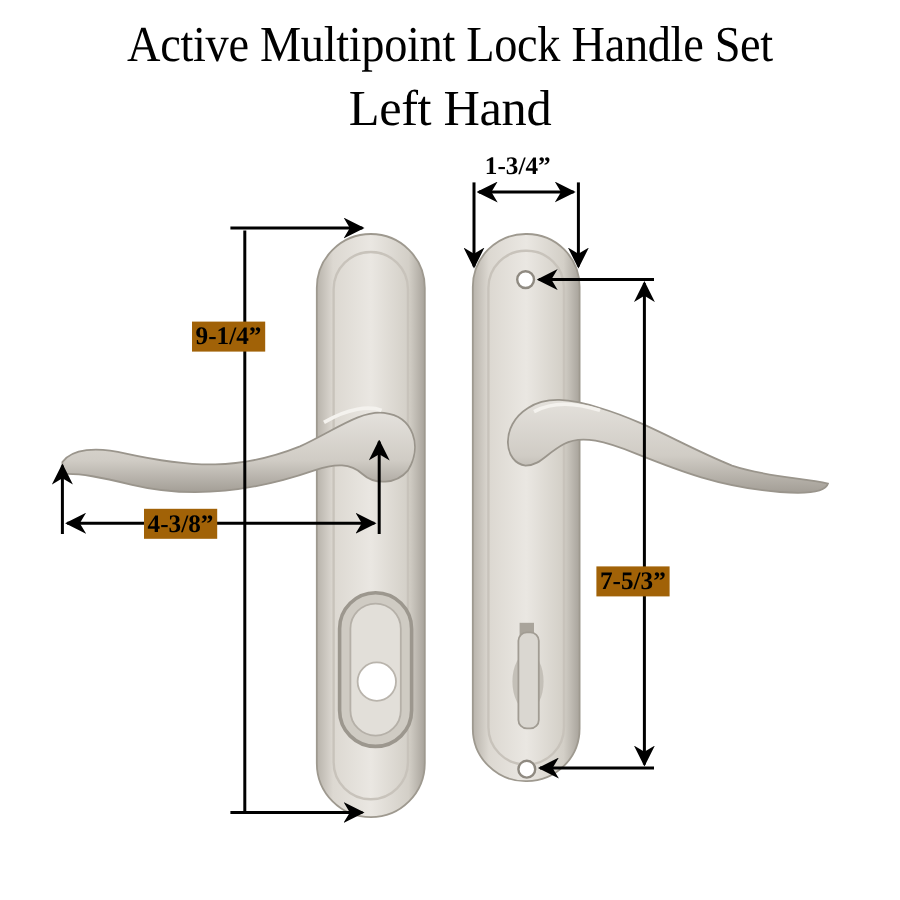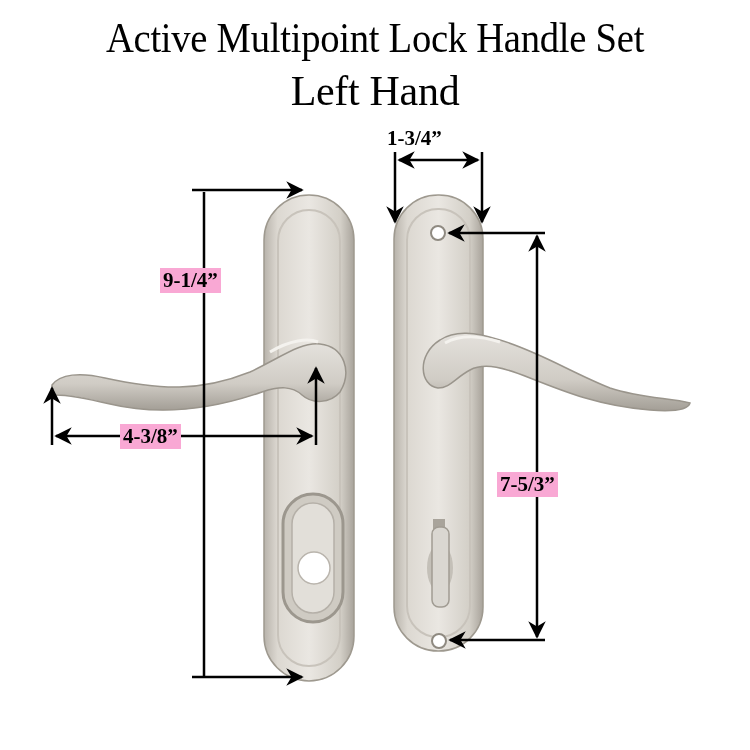--- a/index.html
+++ b/index.html
@@ -6,21 +6,21 @@
   body { width: 750px; height: 750px; position: relative; overflow: hidden; }
   .title {
     position: absolute; left: 0; width: 750px; text-align: center;
     font-family: "Liberation Serif", serif; color: #000; font-size: 42px;
     line-height: 44px; letter-spacing: -0.3px;
   }
   .t1 { top: 16px; transform: scaleX(0.92); }
   .t2 { top: 69px; }
   .label {
     position: absolute; font-family: "Liberation Serif", serif; font-weight: bold;
-    font-size: 21px; color: #000; background: #f9a8d4; padding: 0 3px; white-space: nowrap;
+    font-size: 21px; color: #000; background: #a16207; padding: 0 3px; white-space: nowrap;
   }
   svg.art { position: absolute; left: 0; top: 0; }
 </style>
 </head>
 <body>
 
 <div class="title t1">Active Multipoint Lock Handle Set</div>
 <div class="title t2">Left Hand</div>
 
 <svg class="art" width="750" height="750" viewBox="0 0 750 750">
@@ -95,14 +95,14 @@
   </g>
   <g stroke="#000" stroke-width="2.5" fill="none">
     <line x1="545" y1="233" x2="449" y2="233" marker-end="url(#arr)"></line>
     <line x1="545" y1="640" x2="450" y2="640" marker-end="url(#arr)"></line>
     <line x1="537" y1="236" x2="537" y2="637" marker-start="url(#arr)" marker-end="url(#arr)"></line>
   </g>
 </svg>
 
 <div class="label" style="left:160px; top:268px;">9-1/4”</div>
 <div class="label" style="left:96px; top:424px;margin-left:24px;">4-3/8”</div>
-<div class="label" style="left:384px; top:126px; background:transparent;">1-3/4”</div>
+<div class="label" style="left:401px; top:126px; background:transparent;">1-3/4”</div>
 <div class="label" style="left:497px; top:472px;">7-5/3”</div>
 
 </body></html>

